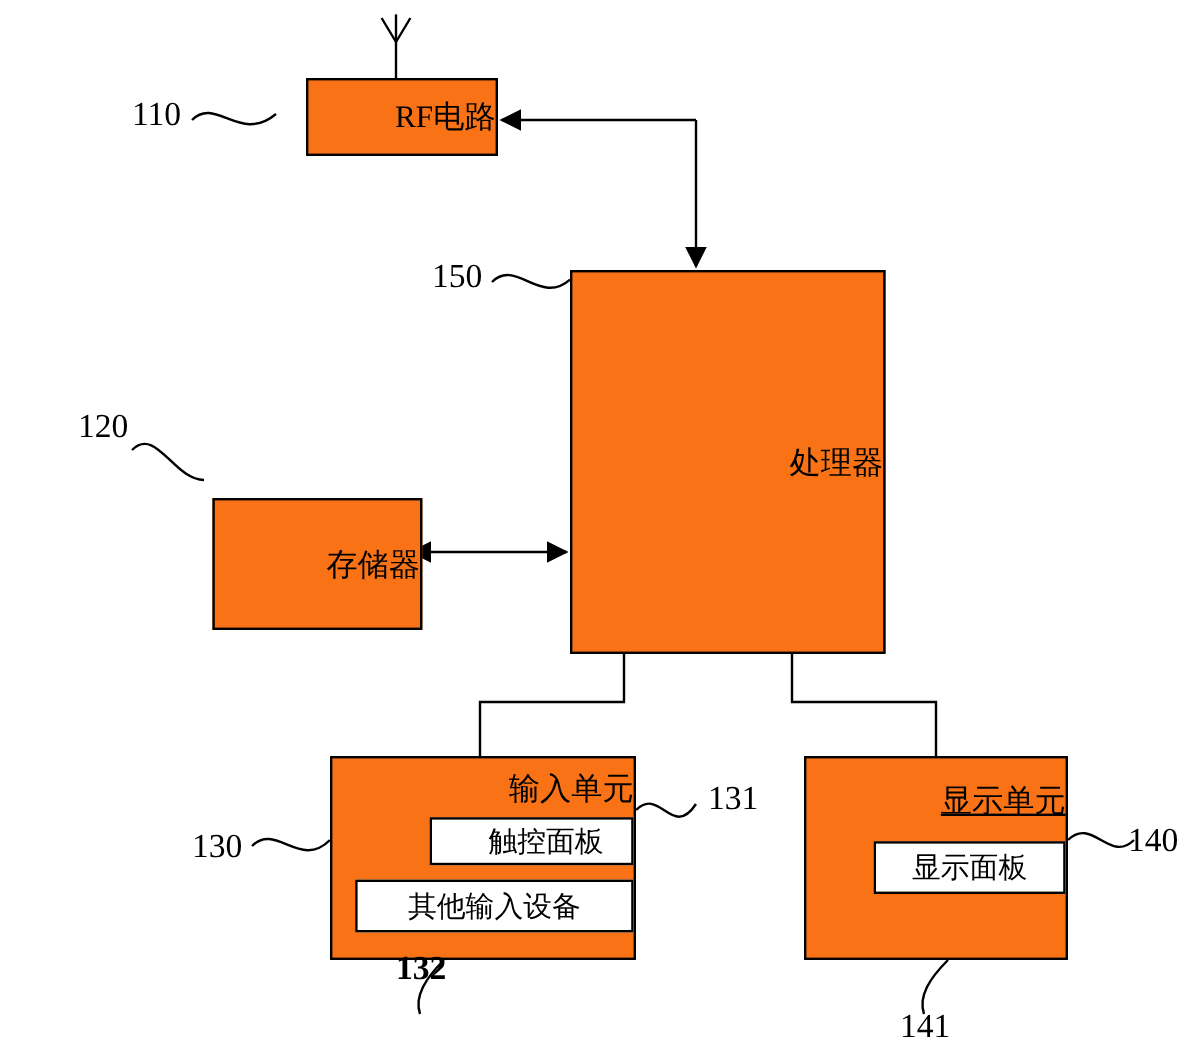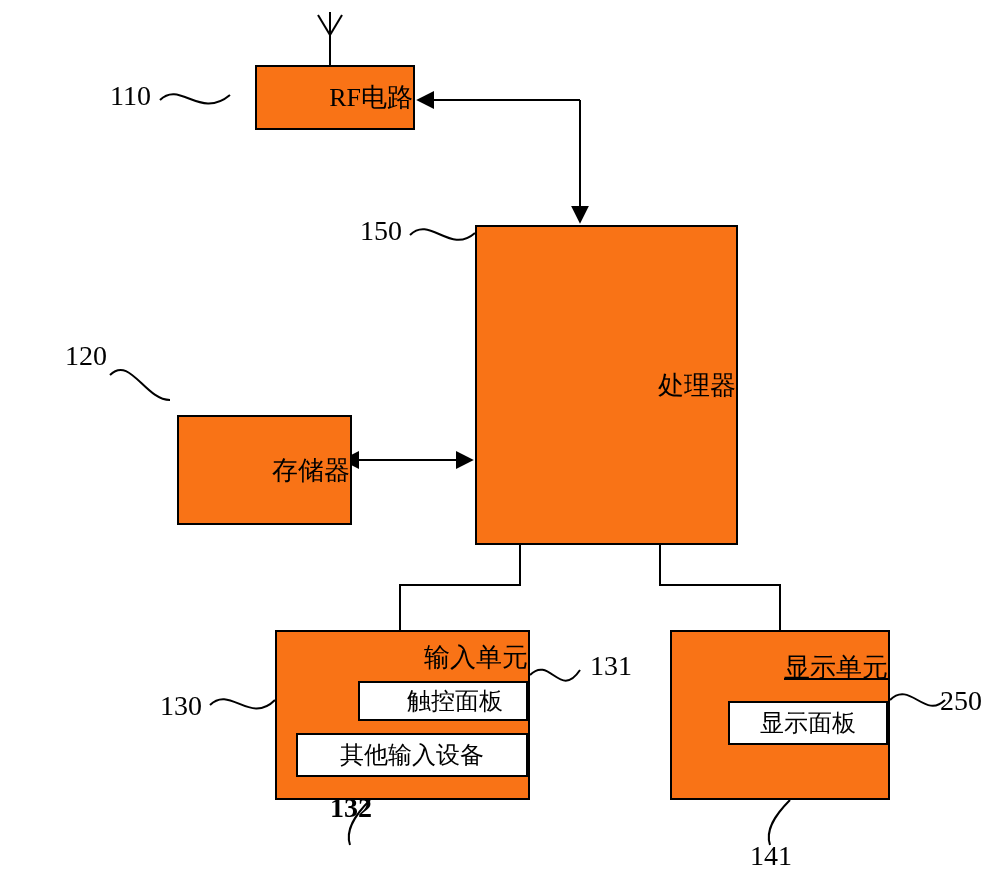--- a/index.html
+++ b/index.html
@@ -126,16 +126,16 @@
   <div class="label" style="left:160px; top:690px;">130</div>
   <div class="label" style="left:590px; top:650px;">131</div>
   <div class="label" style="left:330px; top:792px;font-weight:bold;">132</div>
 
   <div class="box" style="left:670px; top:630px; width:220px; height:170px; justify-content:flex-start; padding-top:18px;">
     <span style="margin-bottom:16px;text-decoration:underline;">显示单元</span>
     <div class="subbox" style="width:160px; height:44px;">
       <span>显示面板</span>
     </div>
   </div>
-  <div class="label" style="left:940px; top:685px;">250</div>
+  <div class="label" style="left:940px; top:685px;">140</div>
   <div class="label" style="left:750px; top:840px;">141</div>
 
 </div>
 
 </body></html>

